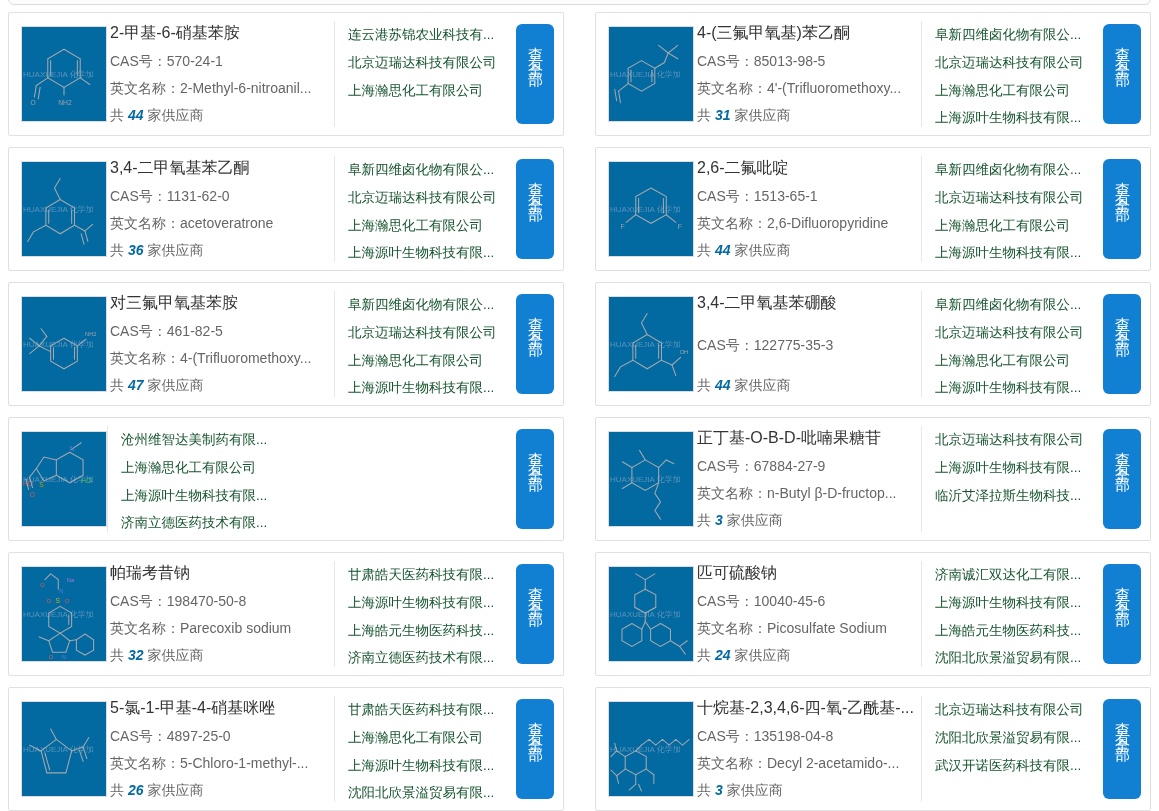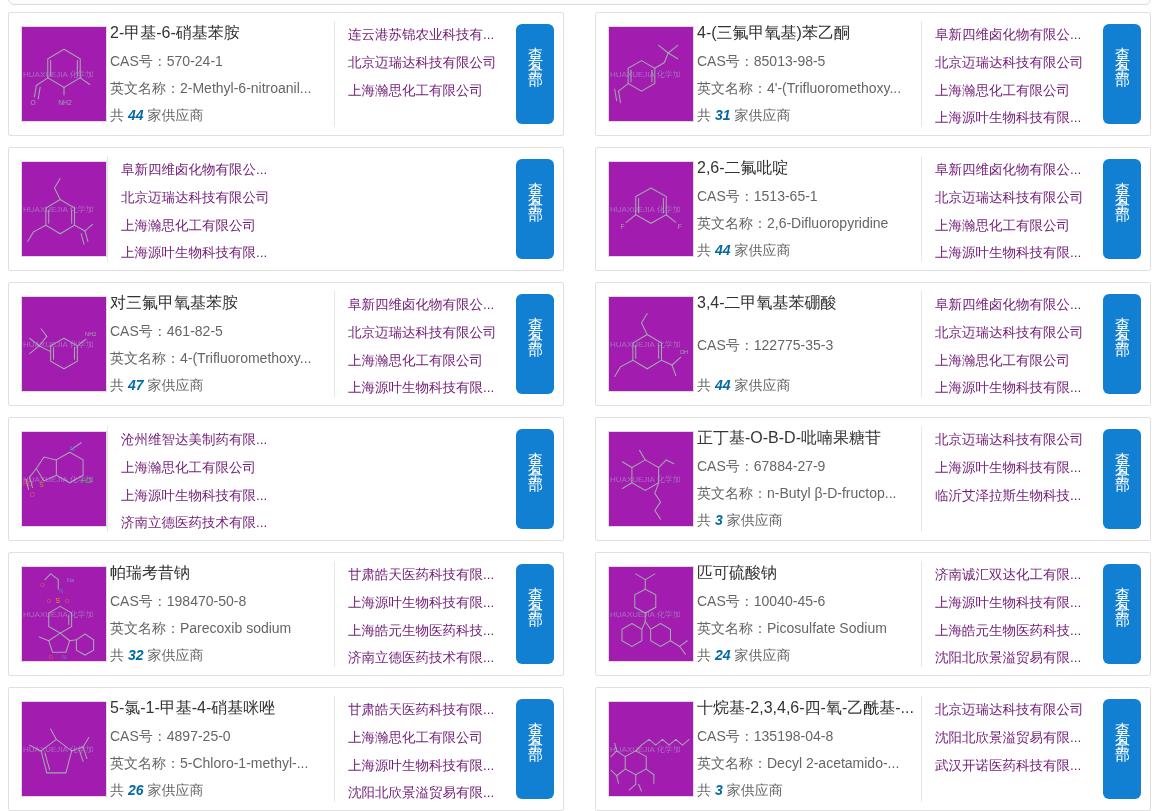--- a/index.html
+++ b/index.html
@@ -17,21 +17,21 @@
     position:absolute; top:12px; left:8px; width:1143px;
     display:grid; grid-template-columns:556px 556px; column-gap:31px; row-gap:11px;
   }
   .card{
     width:556px; height:124px; background:#fff;
     border:1px solid #e0e0e0; border-radius:2px;
     display:flex; align-items:center; overflow:hidden;
   }
   .thumb{
     flex:none; width:86px; height:96px; margin-left:12px;
-    border:1px solid #ddd; background:#a21caf; position:relative; cursor:pointer;
+    border:1px solid #ddd; background:#0369a1; position:relative; cursor:pointer;
   }
   .thumb svg{ position:absolute; left:0; top:0; width:84px; height:94px; }
   .watermark{
     position:absolute; left:1px; top:42px; width:82px; overflow:hidden;
     font-size:8px; color:#aebad0; opacity:.5; white-space:nowrap; pointer-events:none;
   }
   .info{
     flex:none; margin-left:3px; width:224px; height:102px;
     display:flex; flex-direction:column; justify-content:space-between;
   }
@@ -40,21 +40,21 @@
   }
   .row{ font-size:14px; color:#666; white-space:nowrap; overflow:hidden; }
   .row .count{ color:#0369a1; font-weight:bold; margin:0 4px; font-size:14px;font-style:italic; }
   .divider{ flex:none; width:1px; height:106px; background:#e8e8e8; }
   .suppliers{
     flex:none; margin-left:13px; width:152px; height:116px; padding-top:5px;
     display:flex; flex-direction:column;
   }
   .suppliers a{
     display:block; height:28px; line-height:28px; font-size:13.5px;
-    color:#701a75; text-decoration:none; white-space:nowrap; overflow:hidden; cursor:pointer;
+    color:#14532d; text-decoration:none; white-space:nowrap; overflow:hidden; cursor:pointer;
   }
   .view-all{
     flex:none; margin-left:auto; margin-right:9px;
     width:38px; height:100px; border:none; border-radius:6px;
     background:#1280d2; color:#fff; font-size:15px;
     writing-mode:vertical-rl; letter-spacing:8px; text-align:left;
     padding-top:11px; cursor:pointer;
     font-family:"Liberation Sans","DejaVu Sans",sans-serif;
   }
 </style>
@@ -134,20 +134,26 @@
           <line x1="52" y1="49" x2="52" y2="63"></line>
           <line x1="28" y1="49" x2="28" y2="63"></line>
           <polyline points="40,38 34,26 40,16"></polyline>
           <polyline points="25,65 12,72 6,82"></polyline>
           <line x1="55" y1="65" x2="66" y2="71"></line>
           <line x1="66" y1="71" x2="74" y2="64"></line>
           <line x1="66" y1="71" x2="69" y2="82"></line>
           <line x1="62" y1="74" x2="65" y2="85"></line>
         </svg>
       <span class="watermark">HUAXUEJIA 化学加</span>
+    </div>
+    <div class="info">
+      <div class="title">3,4-二甲氧基苯乙酮</div>
+      <div class="row"><span>CAS号：</span><span>1131-62-0</span></div>
+      <div class="row"><span>英文名称：</span><span>acetoveratrone</span></div>
+      <div class="row"><span>共</span><span class="count">36</span><span>家供应商</span></div>
     </div>
     <div class="divider"></div>
     <div class="suppliers">
         <a>阜新四维卤化物有限公...</a>
         <a>北京迈瑞达科技有限公司</a>
         <a>上海瀚思化工有限公司</a>
         <a>上海源叶生物科技有限...</a>
       </div>
     <button class="view-all">查看全部</button>
   </div>

